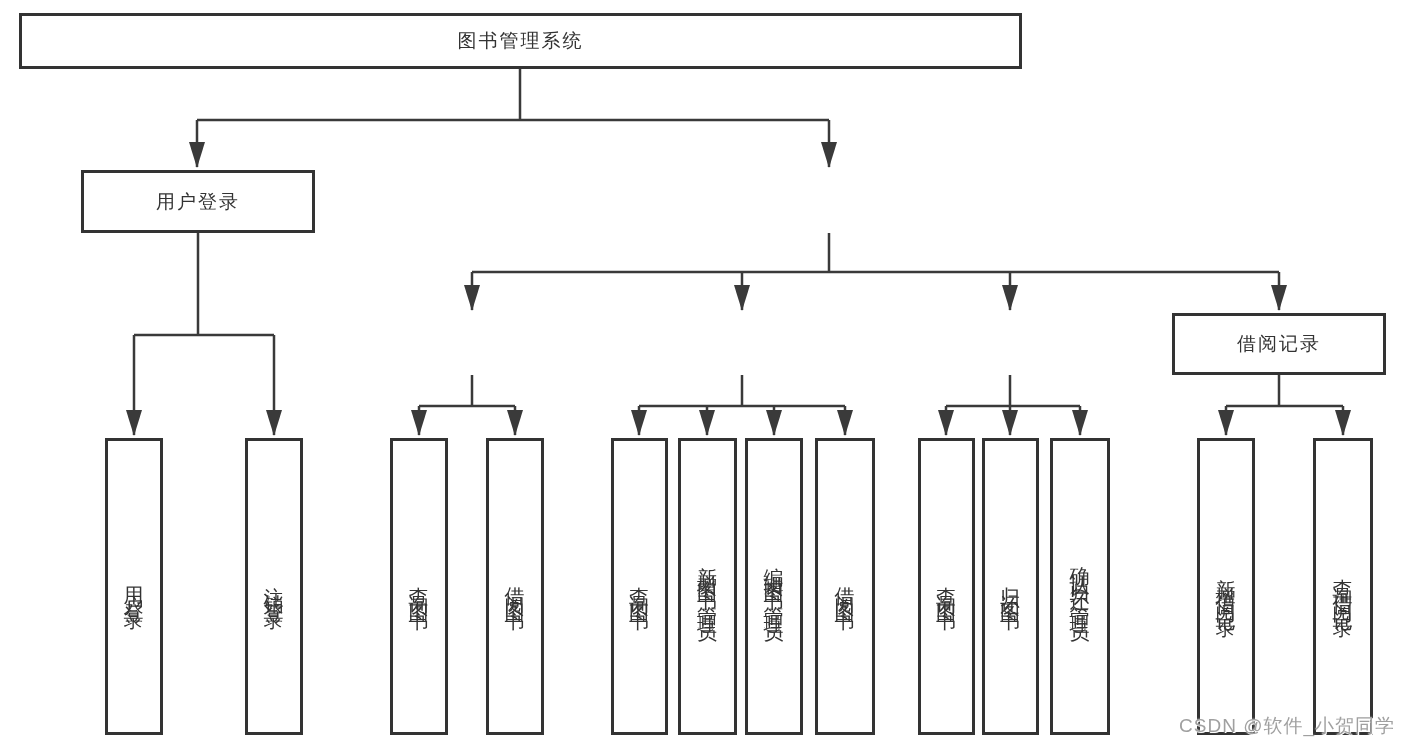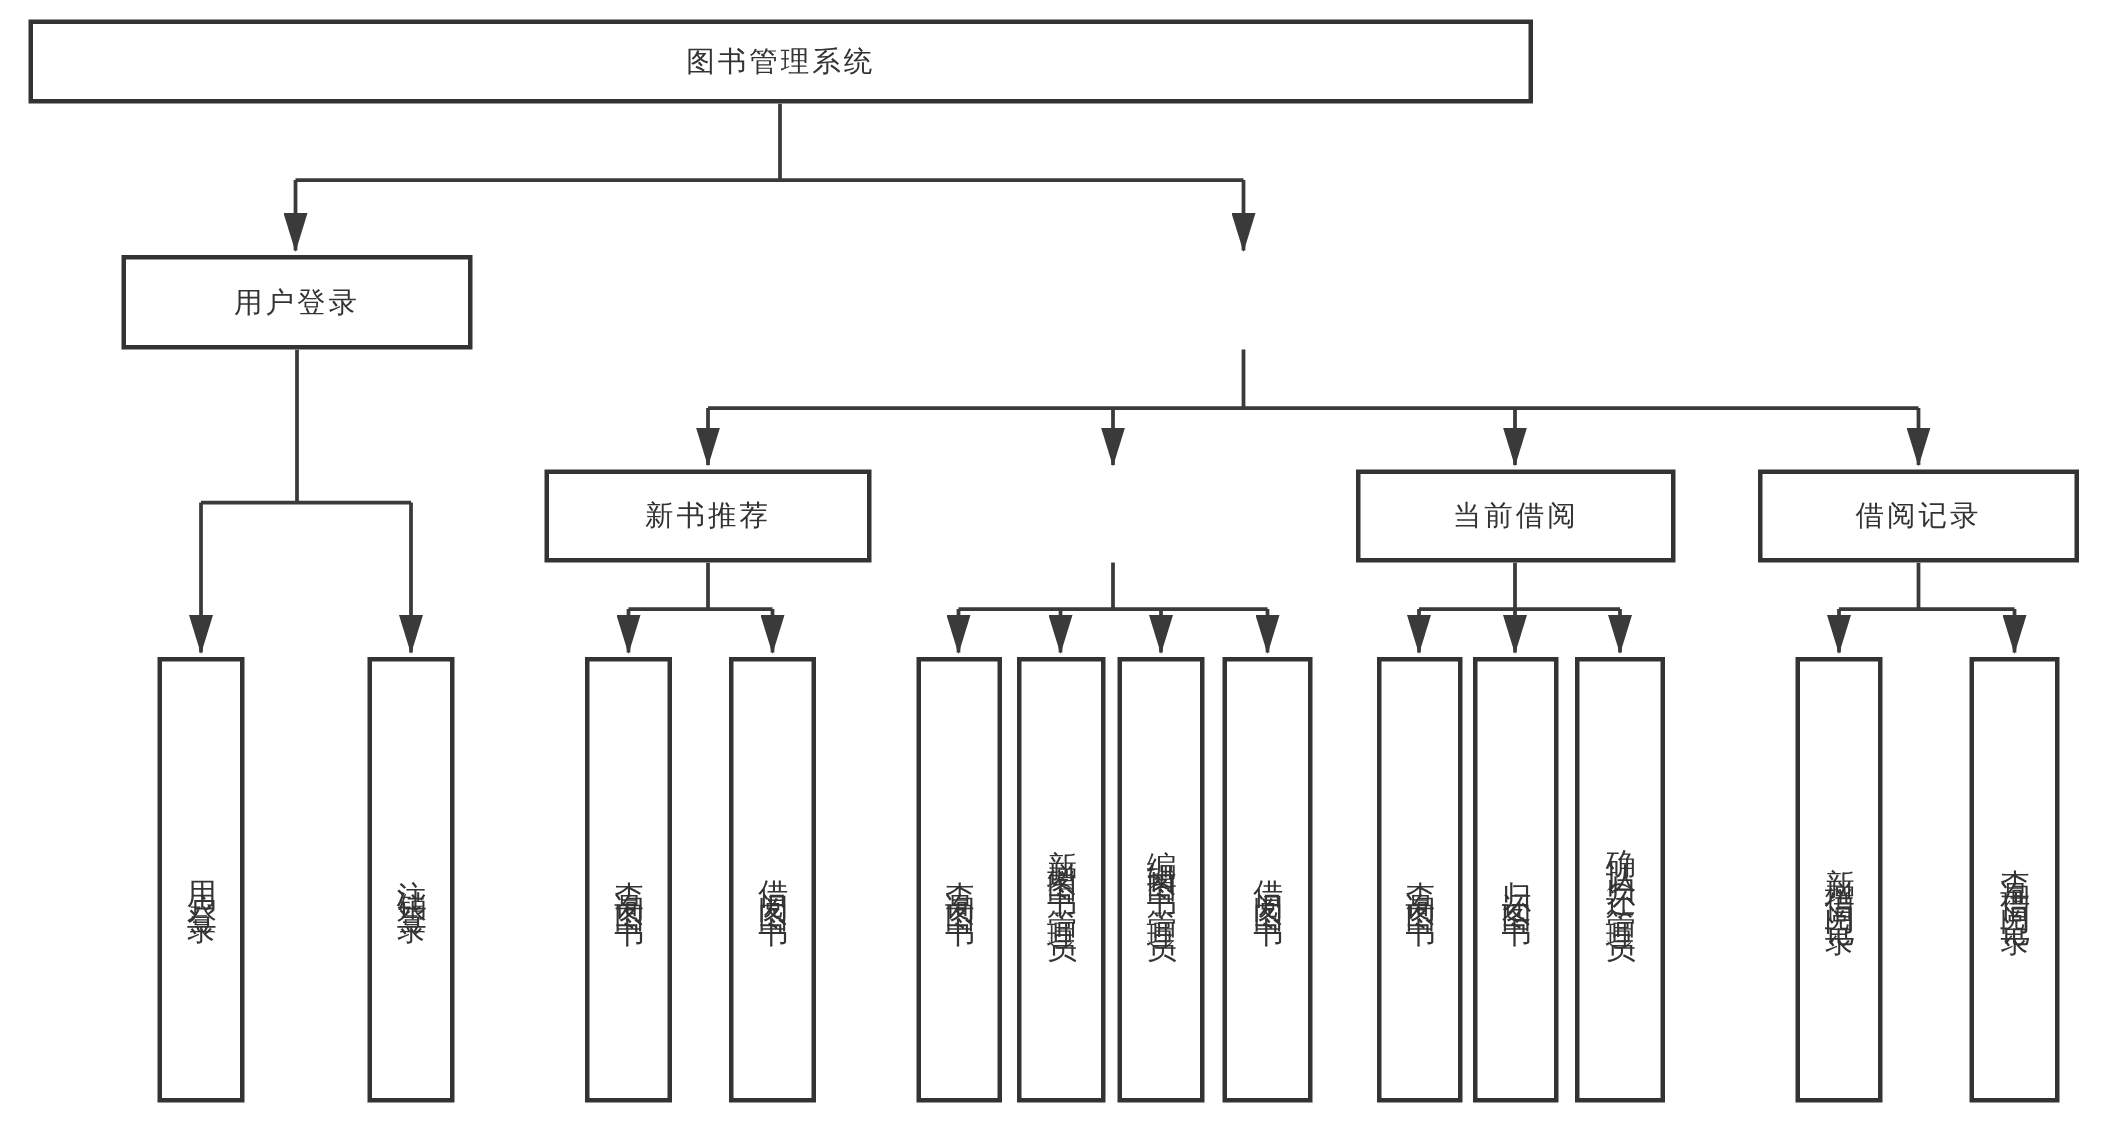--- a/index.html
+++ b/index.html
@@ -68,22 +68,20 @@
       <path d="M1279,375 V406 M1226,406 H1343"></path>
       <path d="M1226,406 V435" marker-end="url(#arrow)"></path>
       <path d="M1343,406 V435" marker-end="url(#arrow)"></path>
     </g>
   </svg>
 
   <div class="node h" style="left:19px;top:13px;width:1003px;height:56px">图书管理系统</div>
 
   <div class="node h" style="left:81px;top:170px;width:234px;height:63px">用户登录</div>
 
-  <div class="node h" style="left:363px;top:313px;width:218px;height:62px">新书推荐</div>
-  <div class="node h" style="left:904px;top:313px;width:213px;height:62px">当前借阅</div>
   <div class="node h" style="left:1172px;top:313px;width:214px;height:62px">借阅记录</div>
 
   <div class="node" style="left:105px;top:438px;width:58px;height:297px">
     <span class="vtext">用户登录</span>
   </div>
   <div class="node" style="left:245px;top:438px;width:58px;height:297px">
     <span class="vtext">注销登录</span>
   </div>
 
   <div class="node" style="left:390px;top:438px;width:58px;height:297px">
@@ -116,14 +114,15 @@
     <span class="vtext">确认归还（管理员）</span>
   </div>
 
   <div class="node" style="left:1197px;top:438px;width:58px;height:297px">
     <span class="vtext">新增借阅记录</span>
   </div>
   <div class="node" style="left:1313px;top:438px;width:60px;height:297px">
     <span class="vtext">查询借阅记录</span>
   </div>
 
+  <div class="watermark">CSDN @软件_小贺同学</div>
 
 </div>
 
 </body></html>

